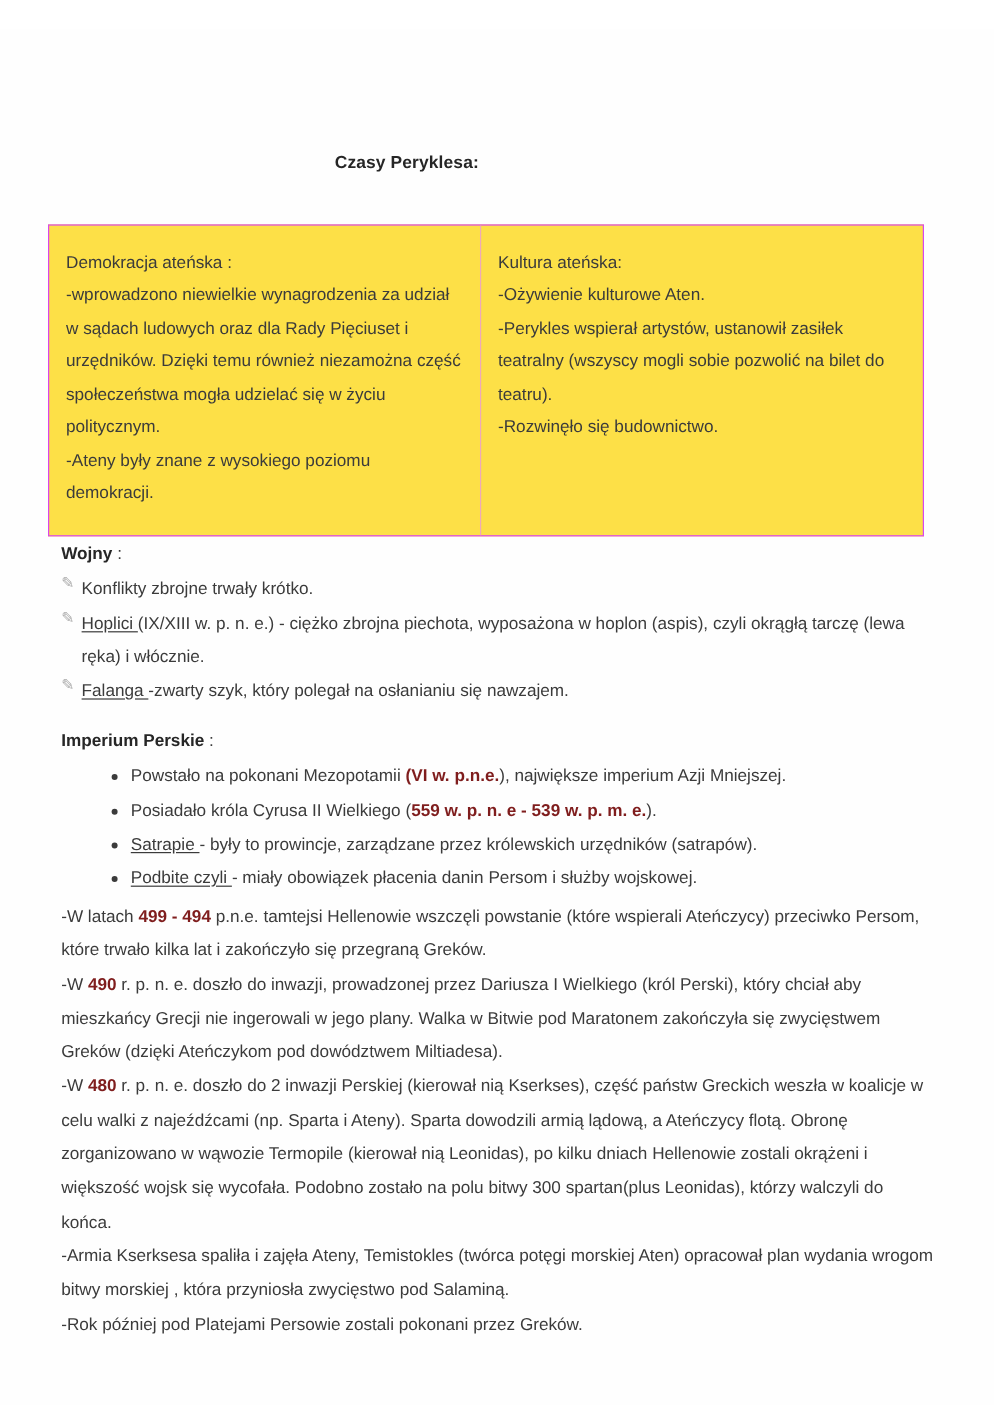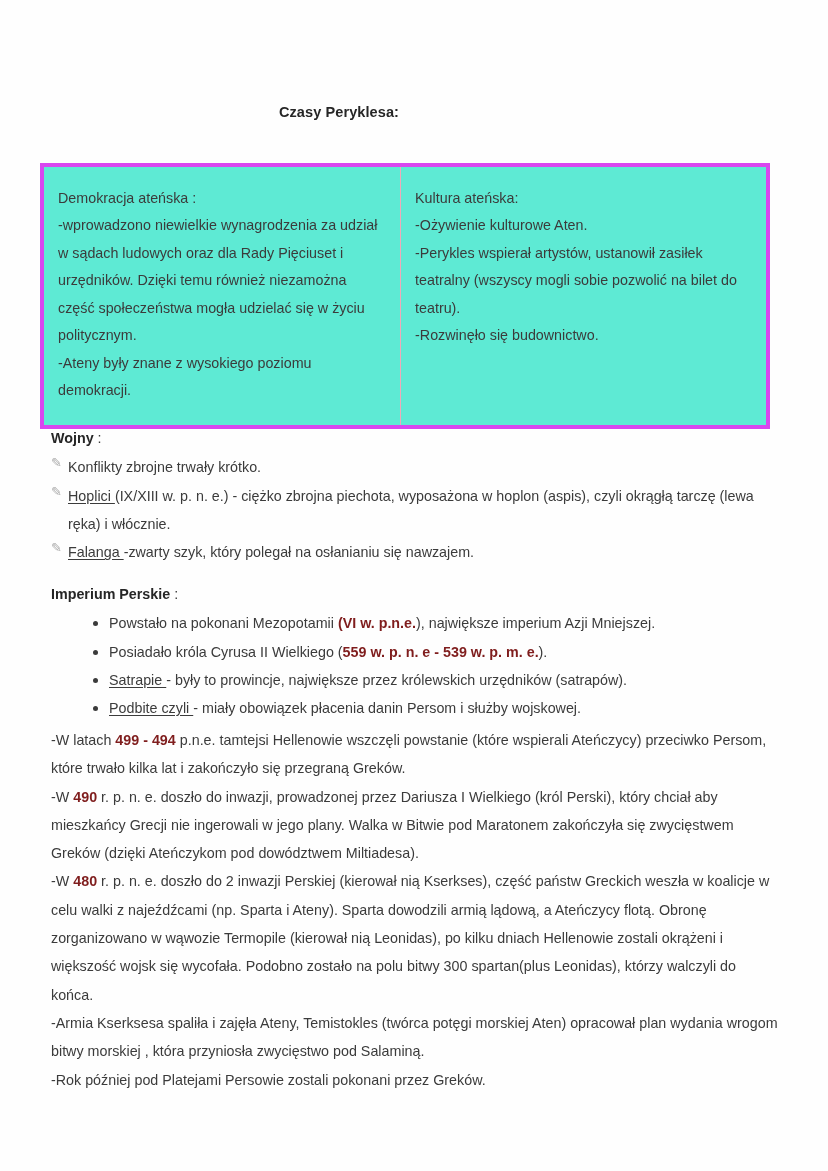--- a/index.html
+++ b/index.html
@@ -13,20 +13,21 @@
     height: 1171px;
     position: relative;
     font-family: "Liberation Sans", "DejaVu Sans", sans-serif;
     color: #3b3b3b;
     overflow: hidden;
   }
   .page {
     position: absolute;
     inset: 0;
     background: #fefefe;
+    margin-top: 24px;
   }
 
   
   .doc-title {
     position: absolute;
     top: 104px;
     left: 0;
     width: 828px;
     text-align: center;
     padding-right: 150px;
@@ -38,22 +39,22 @@
   }
 
   
   .note-table {
     position: absolute;
     left: 40px;
     top: 163px;
     width: 730px;
     box-sizing: border-box;
     display: flex;
-    background: #5eead4;
-    border: 4px solid #d946ef;
+    background: #fde047;
+    border: 1px solid #d946ef;
     border-collapse: collapse;
   }
   .note-cell {
     box-sizing: border-box;
     padding: 18px 16px 20px 14px;
     font-size: 14.3px;
     line-height: 1.92;
     color: #3b3b3b;
   }
   .note-cell.left {
@@ -195,21 +196,21 @@
       <span>Imperium Perskie</span><span class="colon"> :</span>
     </h2>
     <ul class="dot-list">
       <li>
         <span>Powstało na pokonani Mezopotamii </span><b>(VI w. p.n.e.</b><span>), największe imperium Azji Mniejszej.</span>
       </li>
       <li>
         <span>Posiadało króla Cyrusa II Wielkiego (</span><b>559 w. p. n. e - 539 w. p. m. e.</b><span>).</span>
       </li>
       <li>
-        <u>Satrapie </u><span>- były to prowincje, największe przez królewskich urzędników (satrapów).</span>
+        <u>Satrapie </u><span>- były to prowincje, zarządzane przez królewskich urzędników (satrapów).</span>
       </li>
       <li>
         <u>Podbite czyli </u><span>- miały obowiązek płacenia danin  Persom i służby wojskowej.</span>
       </li>
     </ul>
   </div>
 
   <div class="section sec-panowanie">
     <ul class="para-list">
       <li>

